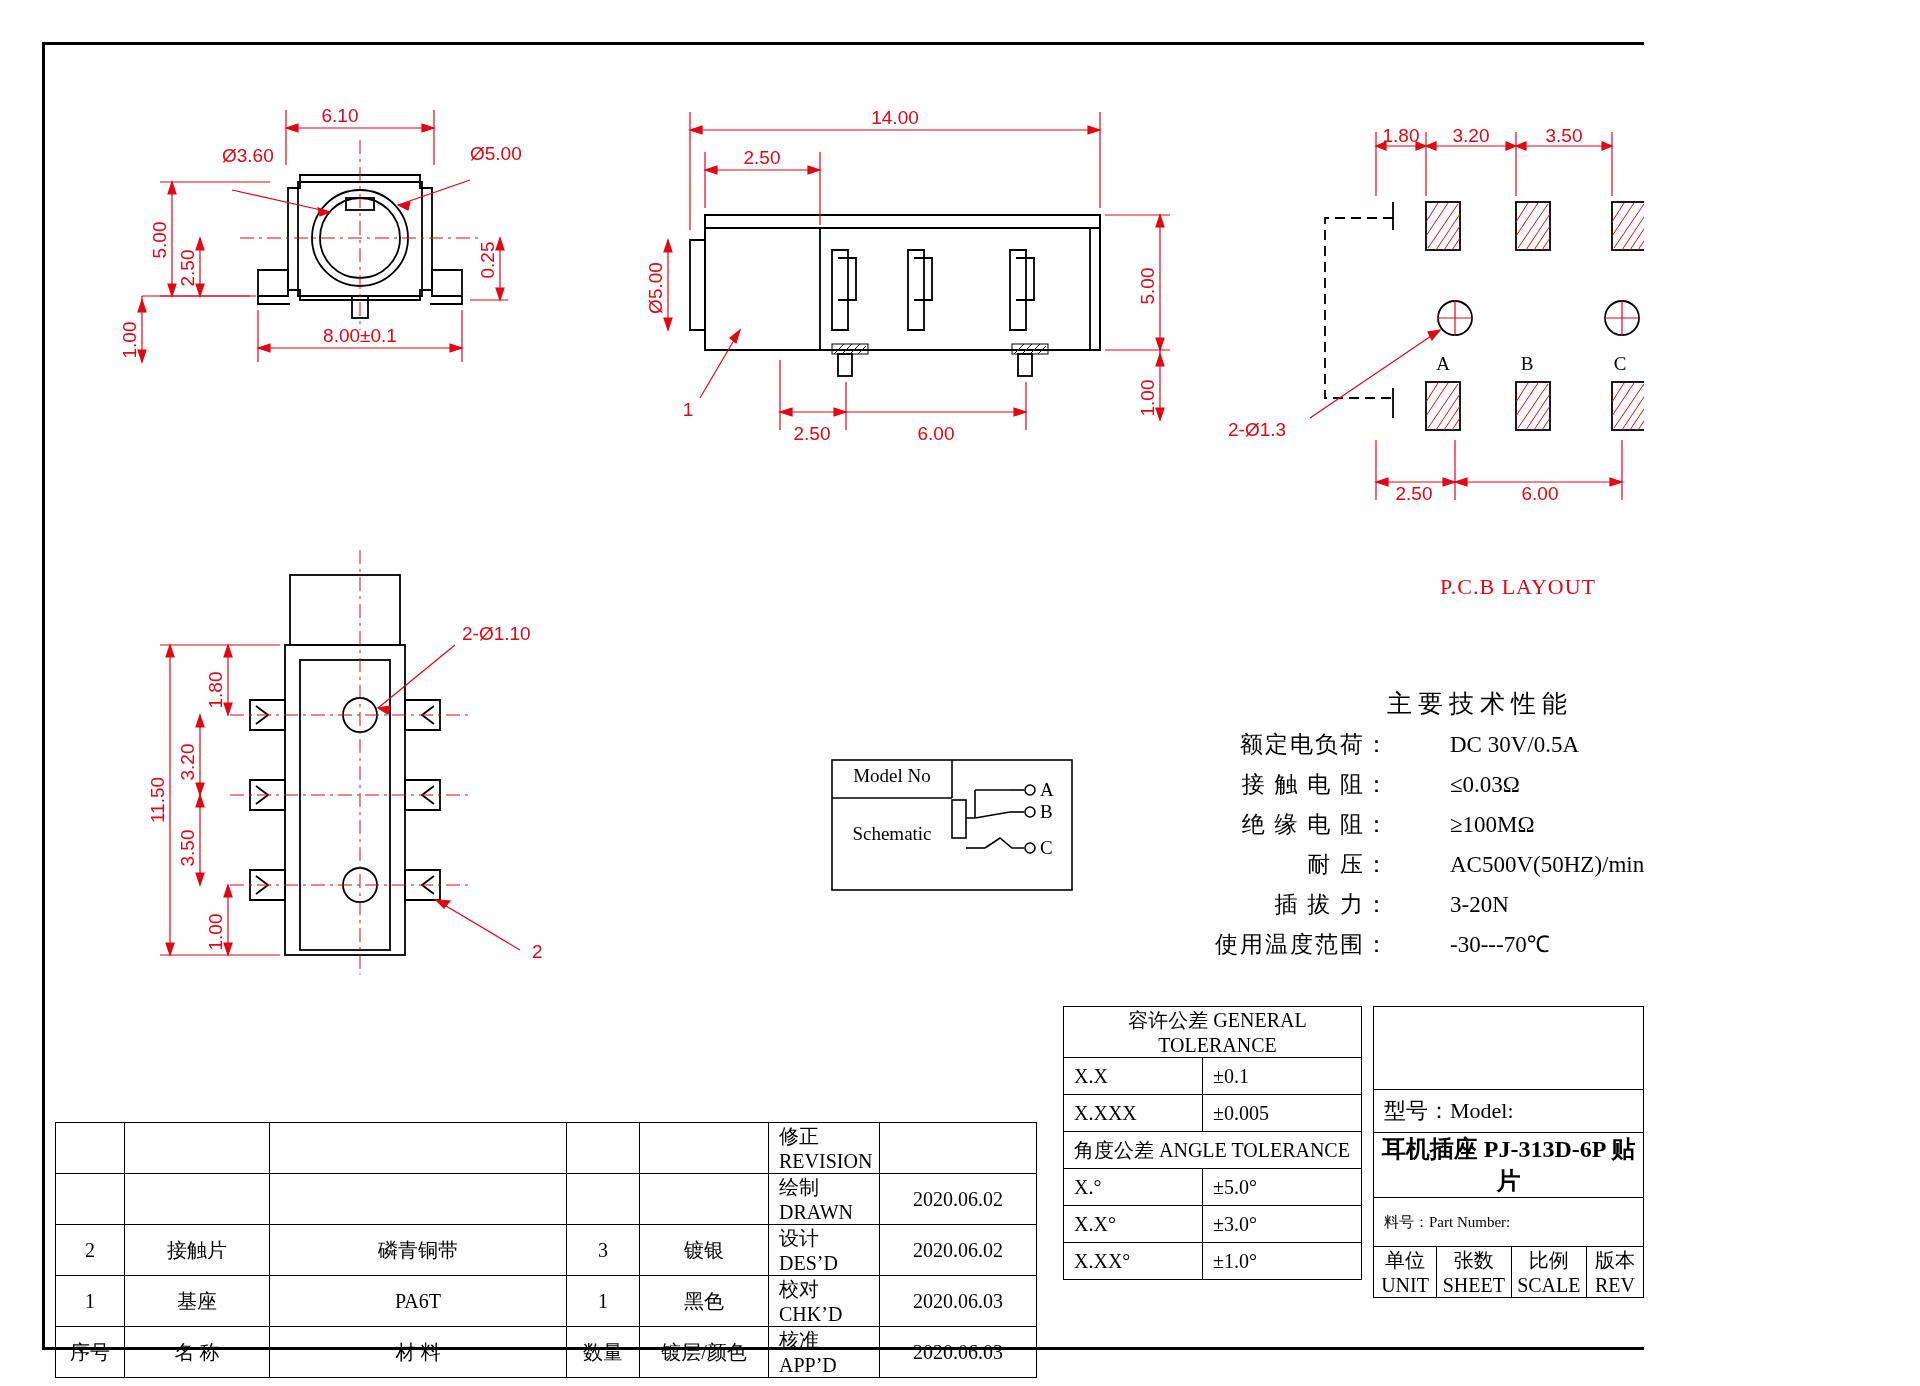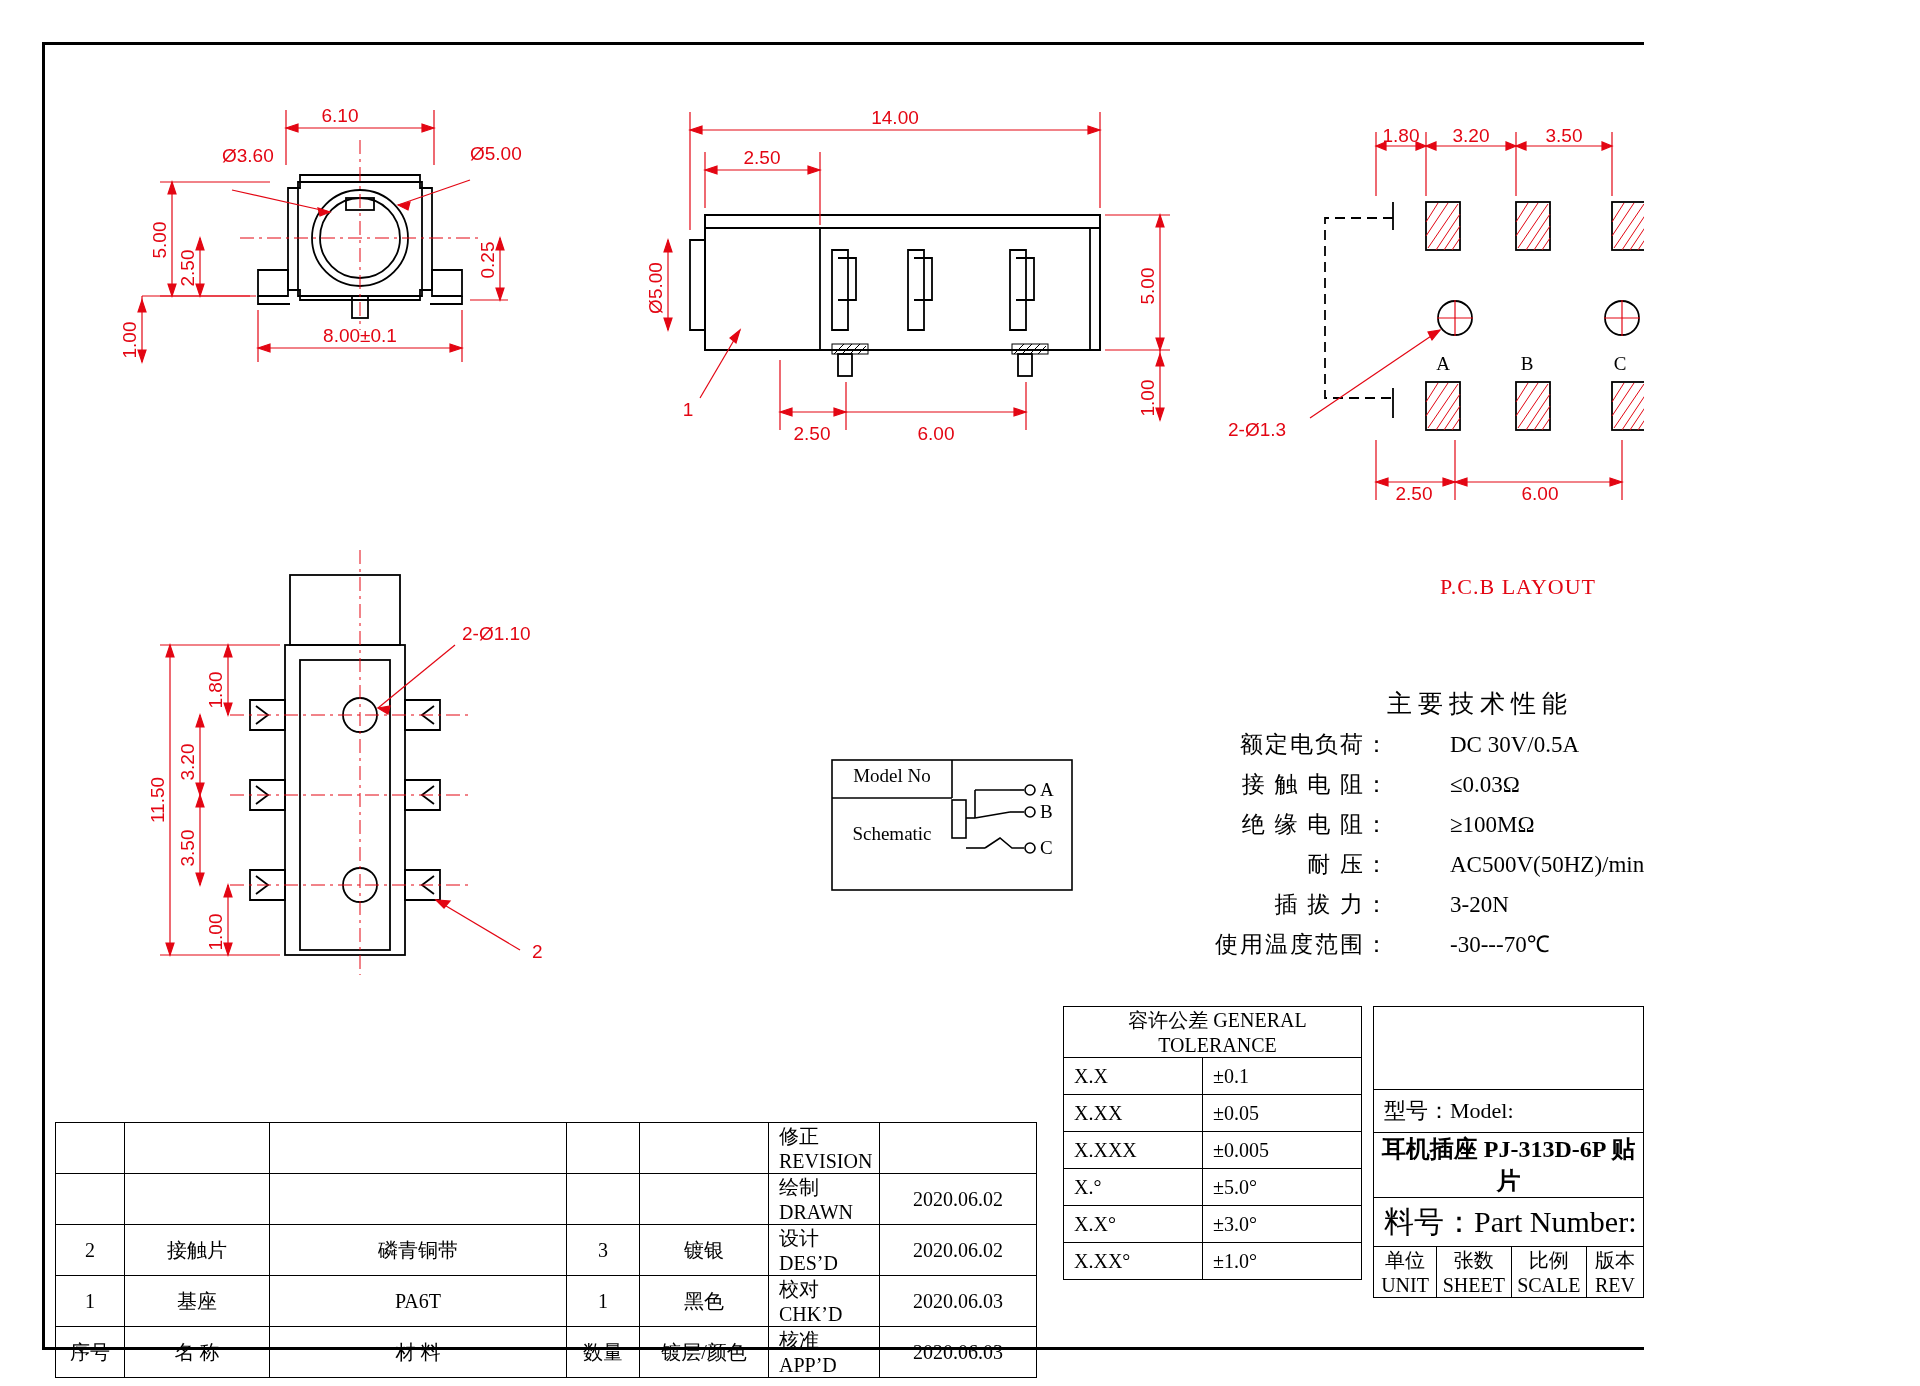--- a/index.html
+++ b/index.html
@@ -457,26 +457,25 @@
   <table style="left:1063px;top:1006px;">
     <tbody>
         <tr>
       <td style="width:110px;text-align:center;" class="lft" colspan="2">容许公差 GENERAL TOLERANCE</td>
     </tr>
     <tr>
       <td style="width:128px;" class="lft">X.X</td>
       <td style="width:148px;" class="lft">±0.1</td>
     </tr>
     <tr>
-      <td class="lft">X.XX</td>
-      <td class="lft">±0.05</td>
-    </tr>
-    <tr>
       <td class="lft">X.XXX</td>
       <td class="lft">±0.005</td>
+    </tr>
+    <tr>
+      <td class="lft" colspan="2">角度公差   ANGLE TOLERANCE</td>
     </tr>
     <tr>
       <td class="lft">X.°</td>
       <td class="lft">±5.0°</td>
     </tr>
     <tr>
       <td class="lft">X.X°</td>
       <td class="lft">±3.0°</td>
     </tr>
     <tr>
@@ -491,21 +490,21 @@
         <tr>
       <td style="width:124px;height:82px;" colspan="4"></td>
     </tr>
     <tr>
       <td class="lft" colspan="4" style="height:42px;font-size:22px;">型号：Model:</td>
     </tr>
     <tr>
       <td colspan="4" style="height:46px;font-size:24px;font-weight:bold;">耳机插座 PJ-313D-6P 贴片</td>
     </tr>
     <tr>
-      <td class="lft" colspan="4" style="height:48px;font-size:30px;">料号：Part Number:</td>
+      <td class="lft" colspan="4" style="height:48px;font-size:15px;">料号：Part Number:</td>
     </tr>
     <tr>
       <td style="width:116px;">单位 UNIT</td>
       <td style="width:116px;">张数 SHEET</td>
       <td style="width:116px;">比例 SCALE</td>
       <td style="width:116px;">版本 REV</td>
     </tr>
   </tbody>
     </table>
 </div>

